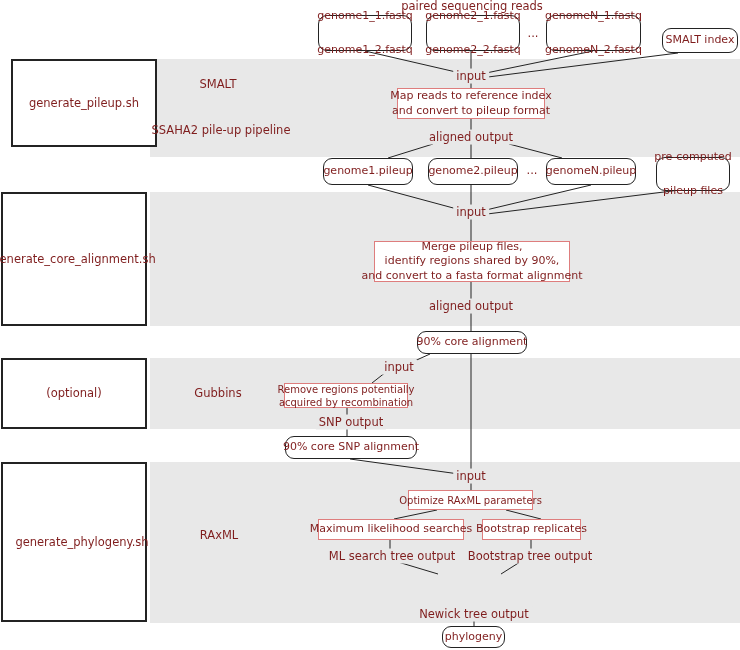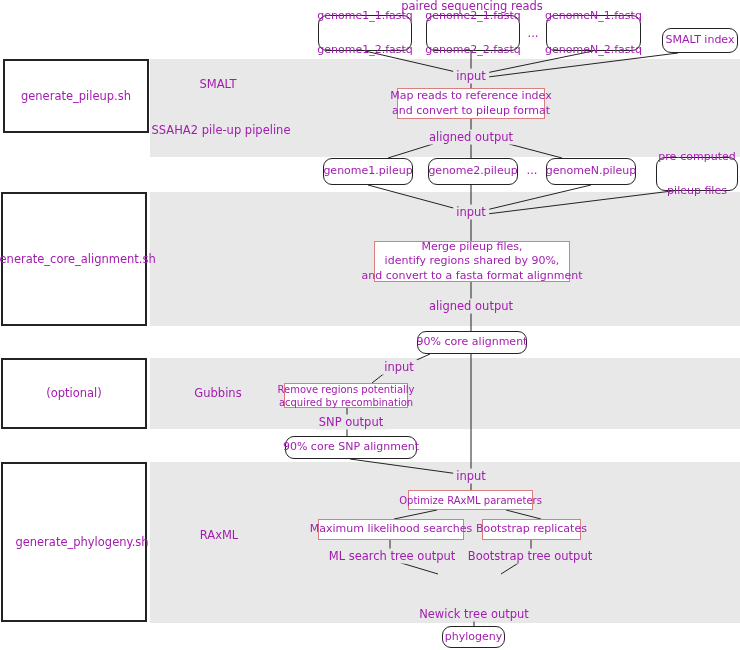--- a/index.html
+++ b/index.html
@@ -1,17 +1,17 @@
 <!DOCTYPE html>
 <html><head>
 <meta charset="utf-8">
 <style>
   html,body{margin:0;padding:0;background:#fff;}
   #stage{position:relative;width:740px;height:650px;overflow:hidden;background:#ffffff;
-         font-family:"DejaVu Sans","Liberation Sans",sans-serif;color:#a21caf;}
+         font-family:"DejaVu Sans","Liberation Sans",sans-serif;color:#7f1d1d;}
   .band{position:absolute;background:#e8e8e8;}
   #wires{position:absolute;left:0;top:0;z-index:2;}
   .node{position:absolute;z-index:3;display:flex;flex-direction:column;align-items:center;
         justify-content:center;text-align:center;box-sizing:border-box;line-height:1.3;
         font-size:11px;white-space:nowrap;}
   .node.rounded{background:#fff;border:1.4px solid #232323;border-radius:9px;gap:20px;}
   .node.red{background:#fff;border:1px solid #de7d7d;border-radius:0;}
   .node.script{background:#fff;border:2px solid #232323;font-size:11.5px;}
   .node.label{font-size:11.5px;background:transparent;}
   .node.label.band-bg{background:#e8e8e8;padding:0 3px;}
@@ -64,21 +64,21 @@
     <div class="node label" style="left: 533px; top: 33px; transform: translate(-50%, -50%);">
       <span>...</span>
     </div>
     <div class="node rounded" style="left: 546px; top: 15px; width: 95px; height: 36px;">
       <span>genomeN_1.fastq</span>
       <span>genomeN_2.fastq</span>
     </div>
     <div class="node rounded" style="left: 662px; top: 28px; width: 76px; height: 25px;">
       <span>SMALT index</span>
     </div>
-    <div class="node script" style="left: 3px; top: 59px; width: 146px; height: 74px; text-align: center;">
+    <div class="node script" style="left: 11px; top: 59px; width: 146px; height: 88px; text-align: center;">
       <span>generate_pileup.sh</span>
     </div>
     <div class="node label" style="left: 218px; top: 84px; transform: translate(-50%, -50%);">
       <span>SMALT</span>
     </div>
     <div class="node label" style="left: 221px; top: 130px; transform: translate(-50%, -50%);">
       <span>SSAHA2 pile-up pipeline</span>
     </div>
     <div class="node label band-bg" style="left: 471px; top: 76px; transform: translate(-50%, -50%);">
       <span>input</span>
@@ -95,21 +95,21 @@
     </div>
     <div class="node rounded" style="left: 428px; top: 158px; width: 90px; height: 27px;">
       <span>genome2.pileup</span>
     </div>
     <div class="node label" style="left: 532px; top: 170px; transform: translate(-50%, -50%);">
       <span>...</span>
     </div>
     <div class="node rounded" style="left: 546px; top: 158px; width: 90px; height: 27px;">
       <span>genomeN.pileup</span>
     </div>
-    <div class="node rounded" style="left: 656px; top: 157px; width: 82px; height: 34px;">
+    <div class="node rounded" style="left: 656px; top: 157px; width: 74px; height: 34px;">
       <span>pre-computed</span>
       <span>pileup files</span>
     </div>
     <div class="node script" style="left: 1px; top: 192px; width: 146px; height: 134px;">
       <span>generate_core_alignment.sh</span>
     </div>
     <div class="node label band-bg" style="left: 471px; top: 212px; transform: translate(-50%, -50%);">
       <span>input</span>
     </div>
     <div class="node red" style="left: 374px; top: 241px; width: 196px; height: 41px;">

